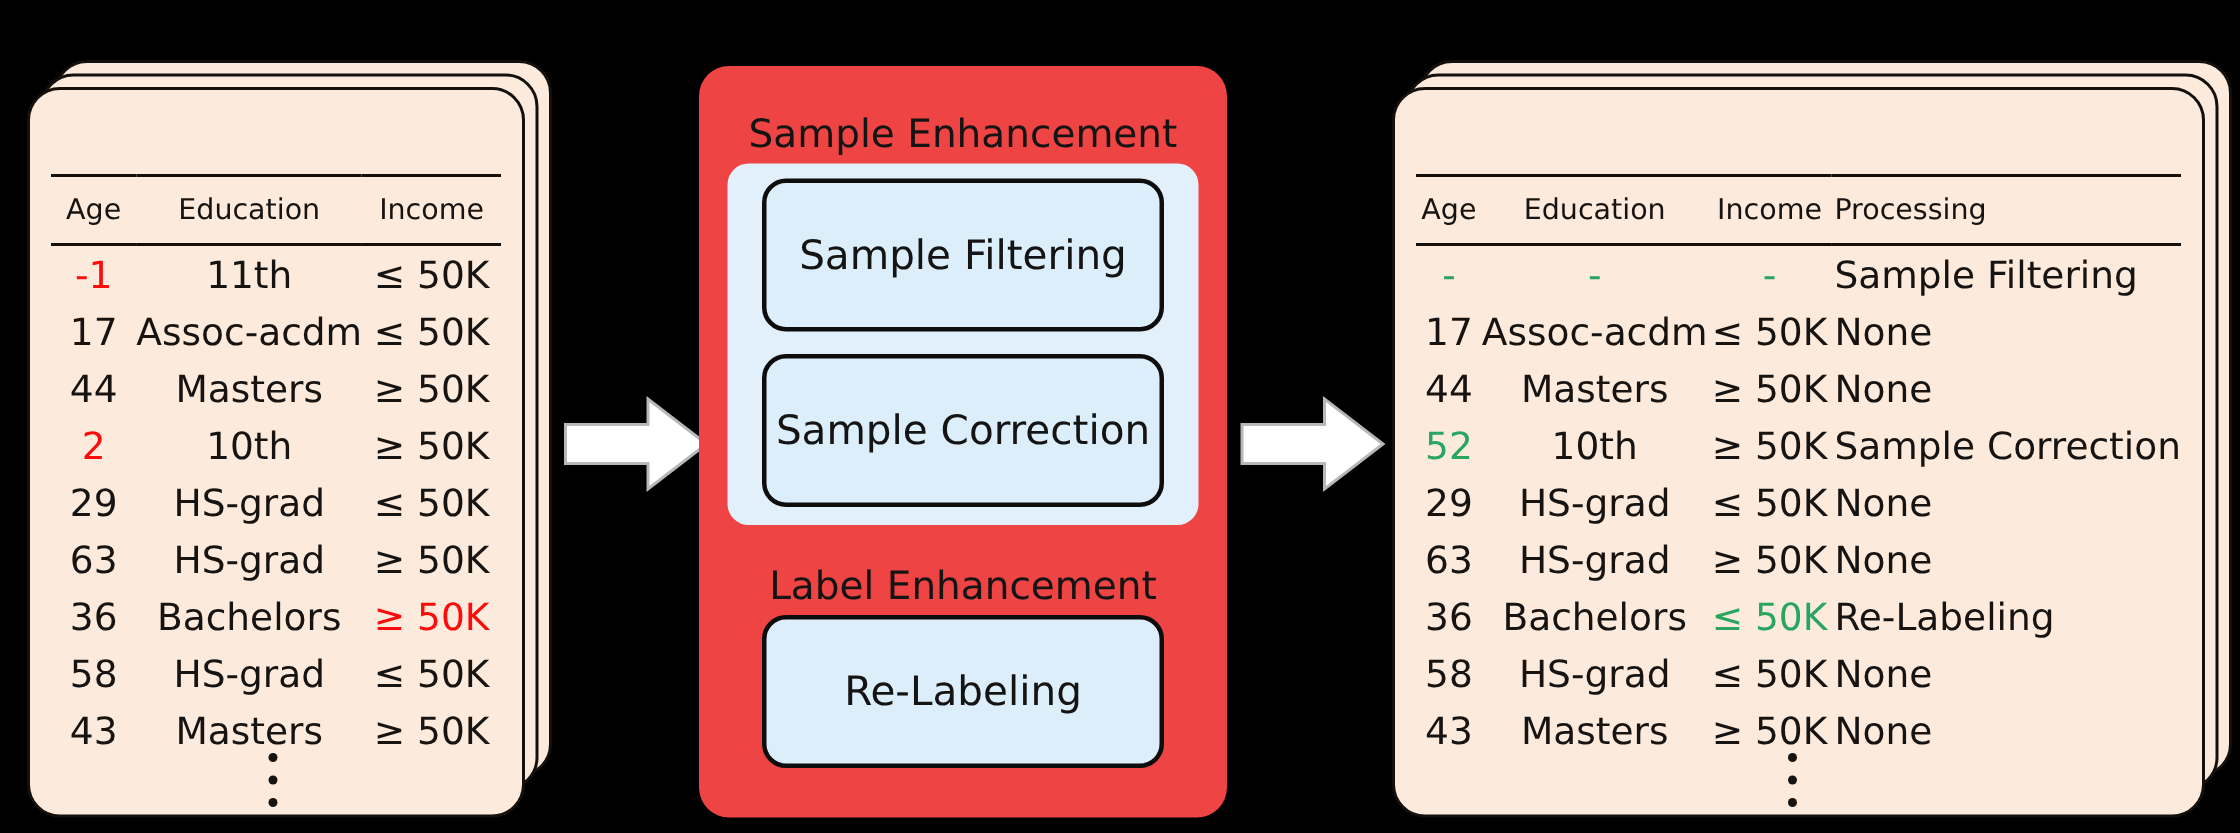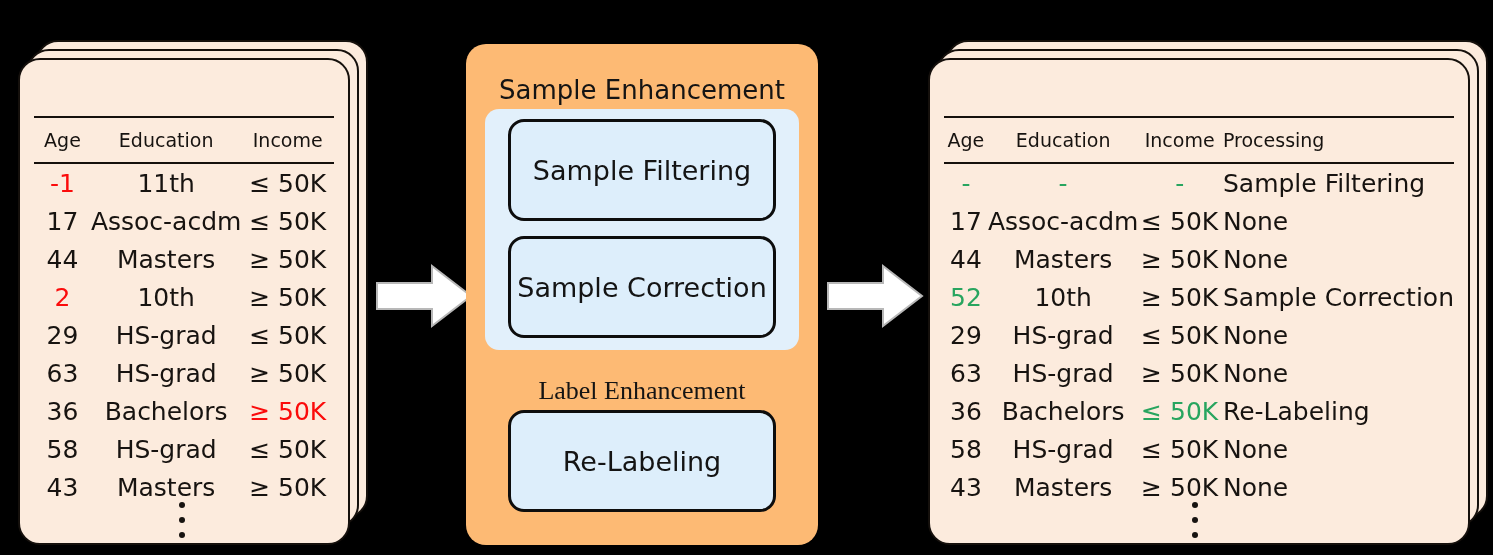--- a/index.html
+++ b/index.html
@@ -60,21 +60,21 @@
   
   .vdots{position:absolute;width:8px;}
   .vdots i{
     display:block;width:6px;height:6px;border-radius:50%;
     background:#171310;margin:0 auto 9px auto;
   }
 
   
   .greenpanel{
     position:absolute;
-    background:#fdba74;
+    background:#ef4444;
     border-radius:20px;
   }
   .bluewrap{
     position:absolute;
     background:#e2f0fb;
     border-radius:14px;
   }
   .grouplabel{
     position:absolute;
     font-size:26px;
@@ -175,21 +175,21 @@
 
 <div class="greenpanel" style="left:466px;top:44px;width:352px;height:501px;">
 
   <div class="grouplabel" style="left:0;top:33px;width:352px;">Sample Enhancement</div>
 
   <div class="bluewrap" style="left:19px;top:65px;width:314px;height:241px;">
     <div class="bluebox" style="left:23px;top:10px;width:268px;height:102px;">Sample Filtering</div>
     <div class="bluebox" style="left:23px;top:127px;width:268px;height:102px;">Sample Correction</div>
   </div>
 
-  <div class="grouplabel" style="left:0;top:334px;width:352px;font-family:Liberation Serif, serif;">Label Enhancement</div>
+  <div class="grouplabel" style="left:0;top:334px;width:352px;">Label Enhancement</div>
 
   <div class="bluebox" style="left:42px;top:366px;width:268px;height:102px;">Re-Labeling</div>
 </div>
 
 <div class="arrow" style="left:826px;top:262px;width:98px;height:68px;">
   <svg width="98" height="68" viewBox="0 0 98 68">
     <polygon points="2,21 57,21 57,4 96,34 57,64 57,47 2,47" fill="#ffffff" stroke="#b8b8b8" stroke-width="2"></polygon>
   </svg>
 </div>
 

